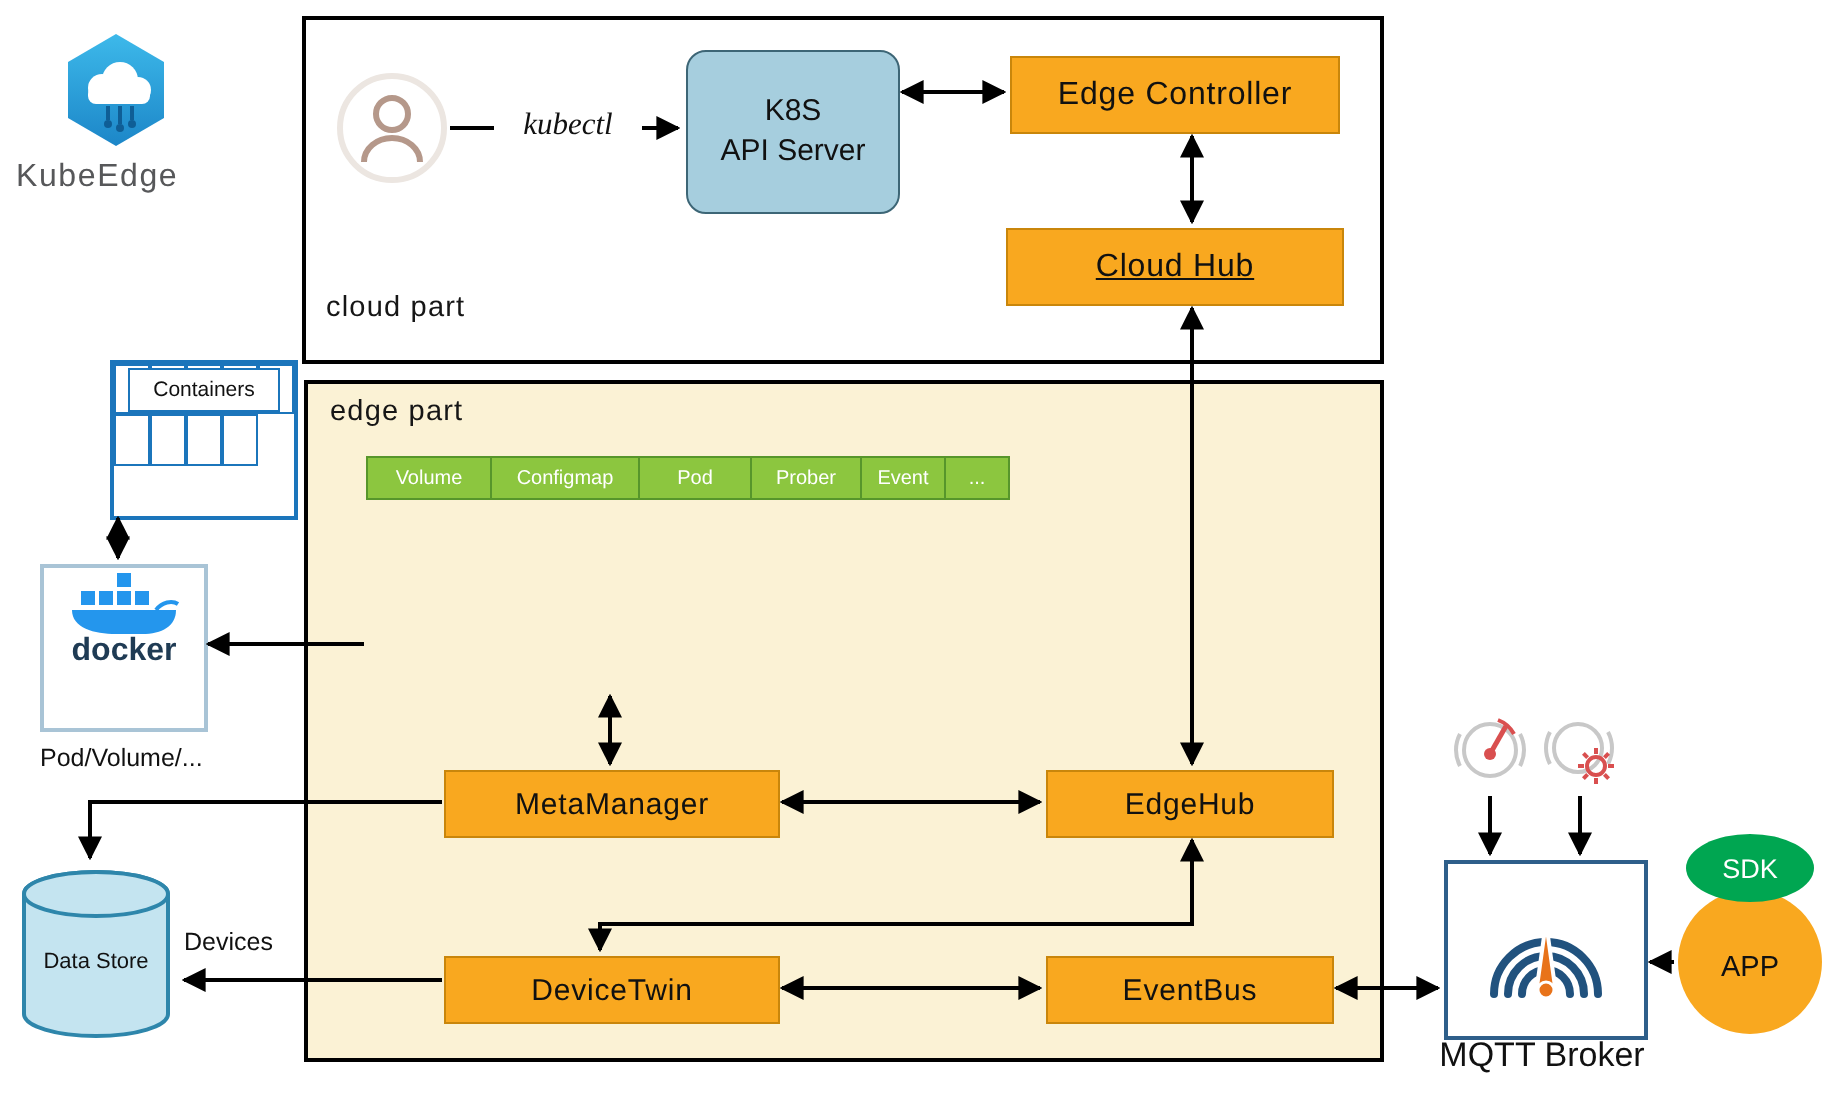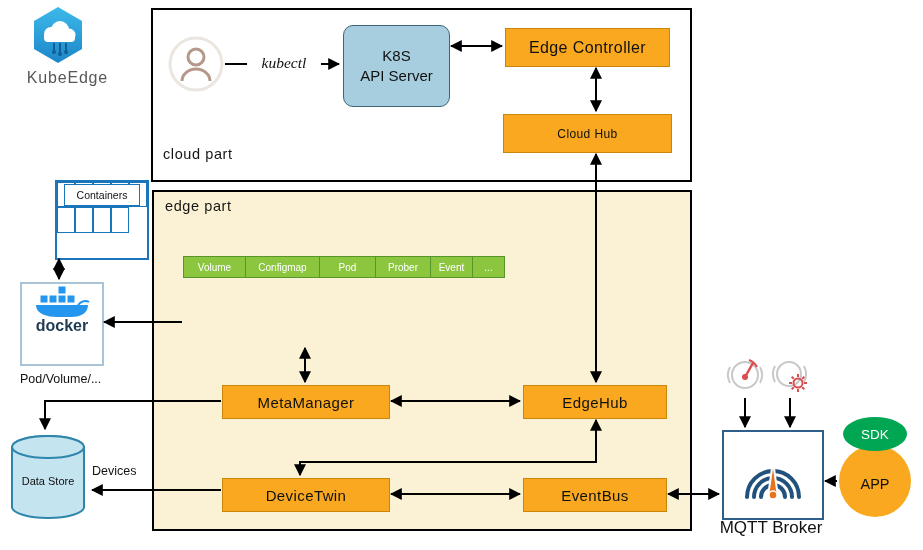--- a/index.html
+++ b/index.html
@@ -8,46 +8,46 @@
   .abs{position:absolute;z-index:1;}
 
   
   .cloud-box{left:151px;top:8px;width:537px;height:170px;border:2px solid #000;background:#fff;z-index:0;}
   .edge-box{left:152px;top:190px;width:536px;height:337px;border:2px solid #000;background:var(--edge-bg,#FBF2D5);z-index:0;}
   .part-label{font-size:14.5px;letter-spacing:.6px;color:#161616;}
   .cloud-label{left:163px;top:146px;}
   .edge-label{left:165px;top:198px;}
 
   
-  .logo{left:8px;top:6px;width:100px;text-align:right;}
+  .logo{left:8px;top:16px;width:100px;text-align:left;}
   .logo-text{font-size:16px;letter-spacing:.8px;color:#57585a;margin-top:1px;}
 
   
   .user-icon{left:168px;top:36px;}
   .kubectl-label{left:247px;top:54px;width:74px;text-align:center;background:#fff;
     font-family:"Liberation Serif",serif;font-style:italic;font-size:15.5px;z-index:6;}
 
   
   .k8s-box{left:343px;top:25px;width:105px;height:80px;background:var(--k8s-blue,#A6CEDE);
     border:1.6px solid #3d6676;border-radius:10px;display:flex;flex-direction:column;
     align-items:center;justify-content:center;font-size:15px;line-height:1.35;}
 
   
   .obox{background:var(--orange,#F9A81F);border:1px solid var(--orange-border,#C9860B);
     display:flex;align-items:center;justify-content:center;font-size:15px;letter-spacing:.4px;}
   .ec-box{left:505px;top:28px;width:163px;height:37px;font-size:16px;}
-  .ch-box{left:503px;top:114px;width:167px;height:37px;font-size:12px;}
+  .ch-box{left:503px;top:114px;width:167px;height:37px;font-size:16px;text-decoration:underline;}
   .edged-box{left:183px;top:261px;width:322px;height:84px;}
   .mm-box{left:222px;top:385px;width:166px;height:32px;}
   .eh-box{left:523px;top:385px;width:142px;height:32px;}
   .dt-box{left:222px;top:478px;width:166px;height:32px;}
   .eb-box{left:523px;top:478px;width:142px;height:32px;}
 
   
-  .tabs{left:183px;top:256px;width:360px;height:22px;display:flex;}
+  .tabs{left:183px;top:228px;width:360px;height:22px;display:flex;}
   .tab{box-sizing:border-box;background:var(--tab-green,#8CC63F);border:1px solid var(--tab-border,#57962B);
     border-right-width:0;color:#fff;font-size:10px;display:flex;align-items:center;justify-content:center;}
   .tab:last-child{border-right-width:1px;}
   .t0{width:62px}.t1{width:74px}.t2{width:56px}.t3{width:55px}.t4{width:42px}.t5{width:33px}
 
   
   .containers{left:15px;top:180px;width:90px;height:76px;border:2px solid var(--container-blue,#1B75BB);
     background:#fff;display:grid;grid-template-columns:repeat(5,1fr);grid-template-rows:repeat(3,1fr);margin-left:40px;}
   .cell{border:1px solid var(--container-blue,#1B75BB);}
   .containers-label{position:absolute;left:7px;right:7px;top:2px;height:20px;background:#fff;

